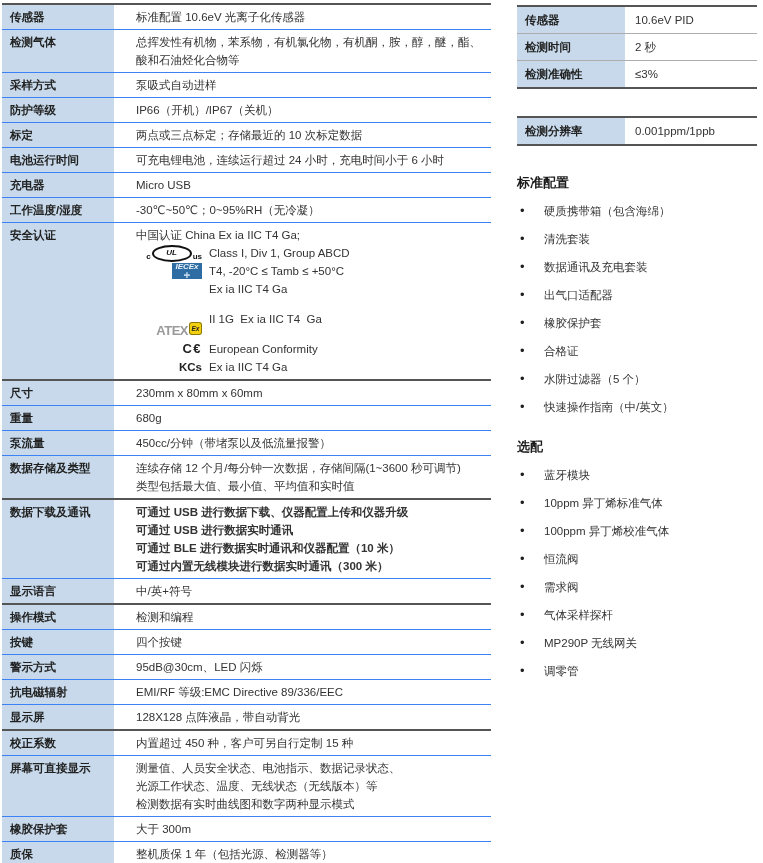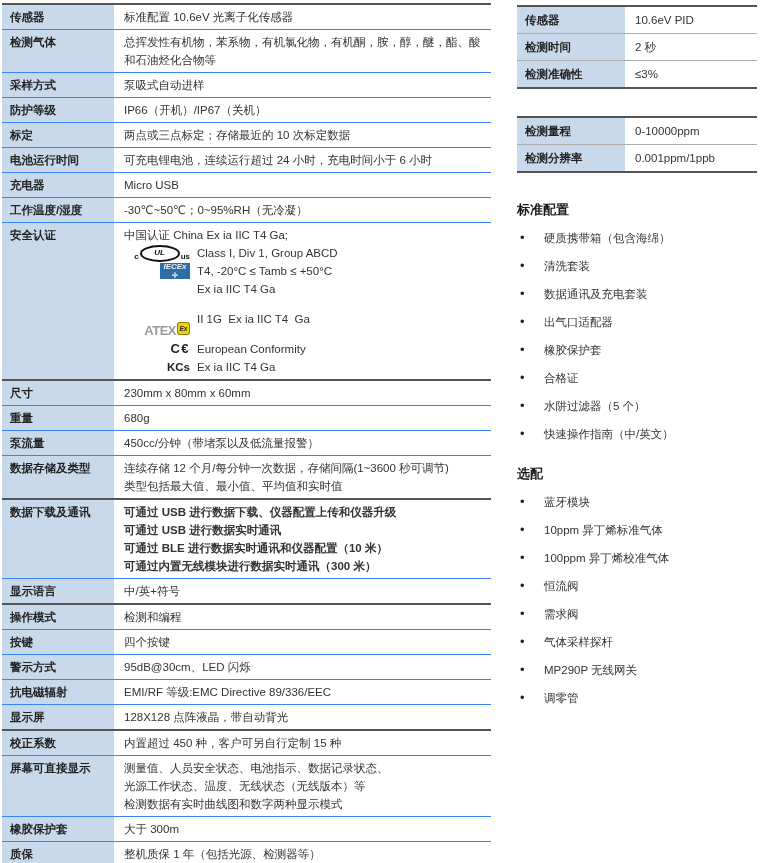--- a/index.html
+++ b/index.html
@@ -16,21 +16,21 @@
   table.spec { border-collapse: collapse; width: 100%; table-layout: fixed;
     border-top: 2px solid #555555; border-bottom: 2px solid #555555; }
   table.spec tr { border-top: 1px solid #3b82f6; }
   table.spec tr:first-child { border-top: none; }
   table.spec tr.thick { border-top: 2px solid #555555; }
   table.spec th {
     width: 112px; background: #c7d9ea; text-align: left; vertical-align: top;
     font-weight: bold; color: #222222; padding: 3px 4px 3px 8px; line-height: 18px;
     font-size: 11.5px;
   }
-  table.spec td { padding: 3px 6px 3px 10px; vertical-align: top; line-height: 18px; }
+  table.spec td { padding: 3px 6px 3px 22px; vertical-align: top; line-height: 18px; }
   table.spec td.bold div { font-weight: bold; }
 
   
   .cert-line { display: flex; align-items: center; min-height: 18px; }
   .cert-icon-slot { width: 66px; flex: 0 0 66px; display: inline-flex;
     justify-content: flex-end; align-items: center; margin-right: 7px; }
   .cert-text { white-space: pre; }
 
   
   .ul-logo { display: inline-flex; align-items: flex-end; }
@@ -295,24 +295,20 @@
           </tr>
           <tr>
             <th>检测准确性</th>
             <td>≤3%</td>
           </tr>
         </tbody>
     </table>
 
     <table class="mini">
       <tbody>
-          <tr>
-            <th>检测量程</th>
-            <td>0-10000ppm</td>
-          </tr>
           <tr>
             <th>检测分辨率</th>
             <td>0.001ppm/1ppb</td>
           </tr>
         </tbody>
     </table>
 
     <h3 class="section-title first-title">标准配置</h3>
     <ul class="dot-list">
         <li>硬质携带箱（包含海绵）</li>

